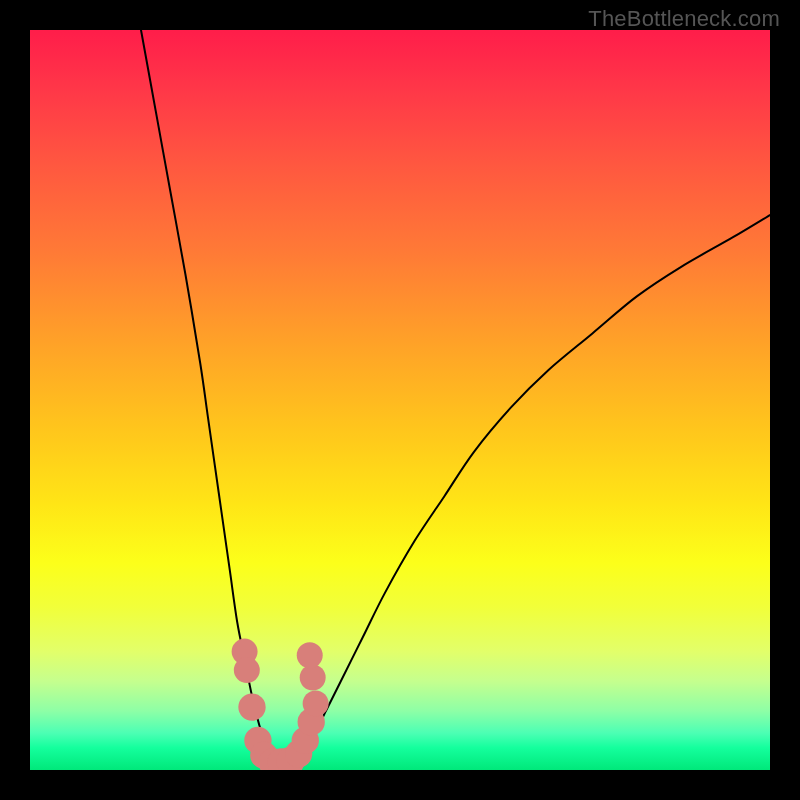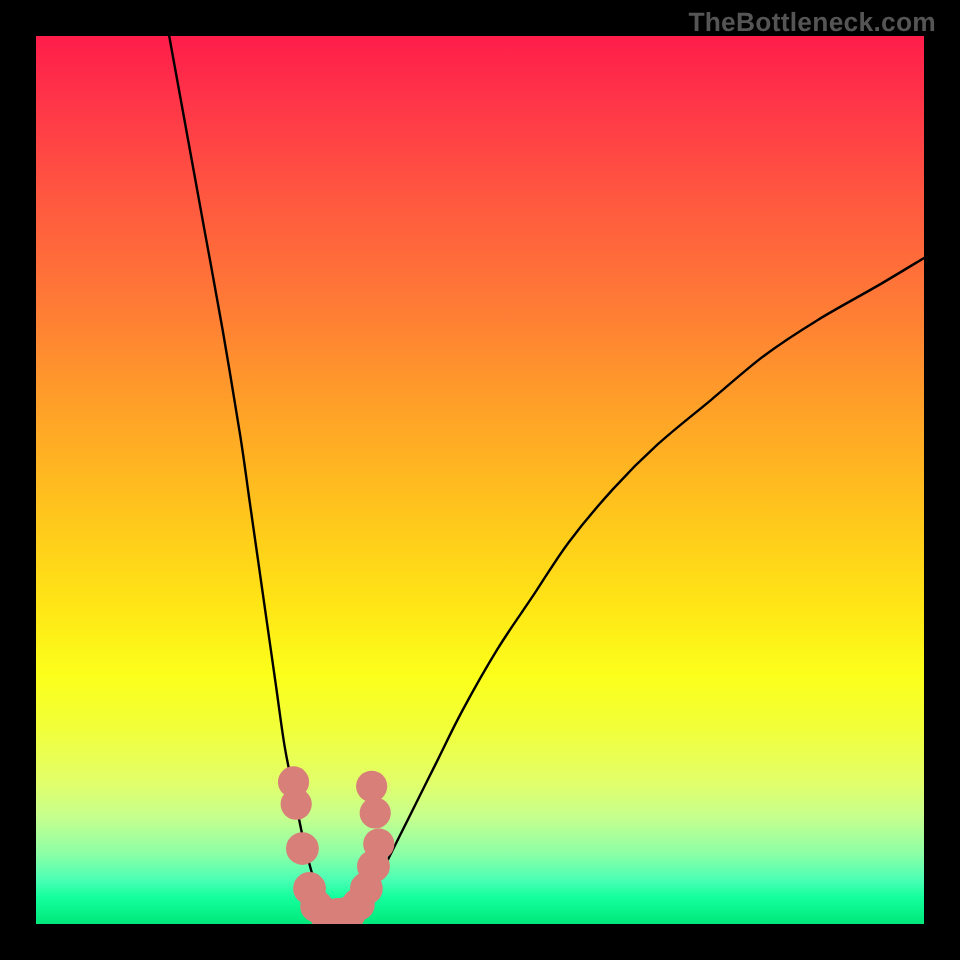--- a/index.html
+++ b/index.html
@@ -9,21 +9,21 @@
     width: 800px;
     height: 800px;
     background: #000;
   }
   .watermark {
     position: absolute;
     top: 6px;
     right: 20px;
     font-family: Arial, sans-serif;
     font-size: 22px;
-    font-weight: bold;
+    font-weight: normal;
     color: #555;
     letter-spacing: 0.2px;
     z-index: 3;
   }
   .plot-area {
     position: absolute;
     left: 30px;
     top: 30px;
     width: 740px;
     height: 740px;

